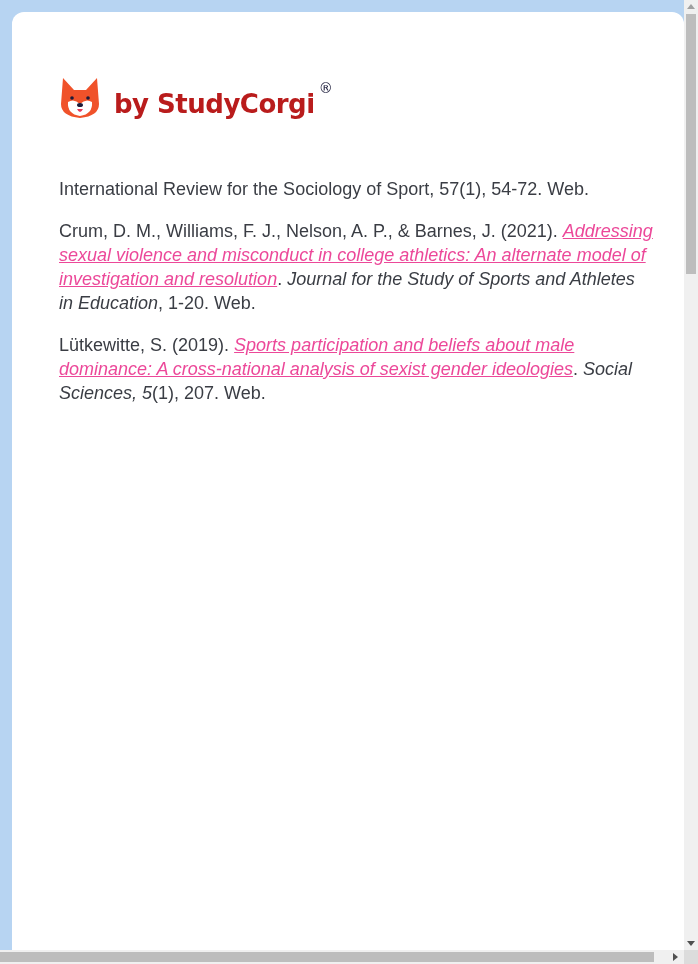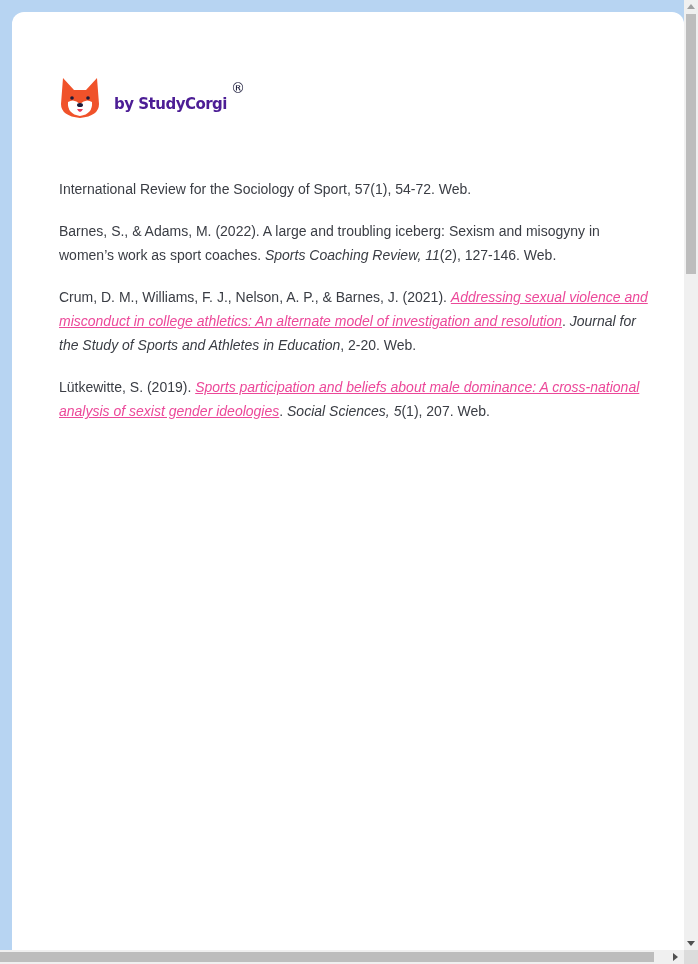--- a/index.html
+++ b/index.html
@@ -10,35 +10,35 @@
   }
   .page {
     position:absolute; left:12px; top:12px; width:672px; height:950px;
     background:#ffffff; border-radius:12px 12px 0 0;
   }
   .logo {
     position:absolute; left:47px; top:64px; display:flex; align-items:center;
   }
   .logo svg { width:42px; height:44px; display:block; }
   .brand {
-    font-family:"DejaVu Sans", sans-serif; font-weight:bold; font-size:15px;
-    color:#4c1d95; margin-left:13px; margin-top:12px; letter-spacing:-0.5px;
+    font-family:"DejaVu Sans", sans-serif; font-weight:bold; font-size:26px;
+    color:#b91c1c; margin-left:13px; margin-top:12px; letter-spacing:-0.5px;
   }
   .reg {
     font-family:"DejaVu Sans", sans-serif; font-size:14px; color:#1b1b3a;
     position:relative; top:-10px; margin-left:4px;
   }
   .meta {
     position:absolute; right:29px; top:68px; text-align:right; width:320px;
   }
   .meta-title { font-size:12px; font-weight:bold; color:#666a73; line-height:15px; }
   .meta-url { font-size:12px; color:#6b6f78; line-height:13px; margin-top:3px; }
   .refs {
     position:absolute; left:47px; top:165px; width:594px;
-    font-family:"Liberation Sans", sans-serif; font-size:14px; color:#3a3d44;
+    font-family:"Liberation Sans", sans-serif; font-size:18px; color:#3a3d44;
     line-height:24px;
   }
   .refs p { margin:0 0 18px 0; }
   .refs em { font-style:italic; }
   .refs a { color:#ec4899; font-style:italic; text-decoration:underline; }
   .vscroll {
     position:absolute; right:0; top:0; width:14px; height:950px; background:#f0f0f0;
   }
   .vthumb { position:absolute; left:2px; top:14px; width:10px; height:260px; background:#bdbdbd; }
   .arrow-up {
@@ -78,24 +78,21 @@
     <span class="brand">by StudyCorgi</span>
     <span class="reg">®</span>
   </div>
 
 
   <div class="refs">
     <p>
       <span>International Review for the Sociology of Sport, 57(1), 54-72. Web.</span>
     </p>
     <p>
-      <span>Barnes, S., &amp; Adams, M. (2022). A large and troubling iceberg: Sexism and misogyny in women’s work as sport coaches. </span><em>Sports Coaching Review, 11</em><span>(2), 127-146. Web.</span>
-    </p>
-    <p>
-      <span>Crum, D. M., Williams, F. J., Nelson, A. P., &amp; Barnes, J. (2021). </span><a>Addressing sexual violence and misconduct in college athletics: An alternate model of investigation and resolution</a><span>. </span><em>Journal for the Study of Sports and Athletes in Education</em><span>, 2-20. Web.</span>
+      <span>Crum, D. M., Williams, F. J., Nelson, A. P., &amp; Barnes, J. (2021). </span><a>Addressing sexual violence and misconduct in college athletics: An alternate model of investigation and resolution</a><span>. </span><em>Journal for the Study of Sports and Athletes in Education</em><span>, 1-20. Web.</span>
     </p>
     <p>
       <span>Lütkewitte, S. (2019). </span><a>Sports participation and beliefs about male dominance: A cross-national analysis of sexist gender ideologies</a><span>. </span><em>Social Sciences, 5</em><span>(1), 207. Web.</span>
     </p>
   </div>
 </div>
 
 <div class="vscroll">
   <div class="arrow-up"></div>
   <div class="vthumb"></div>

